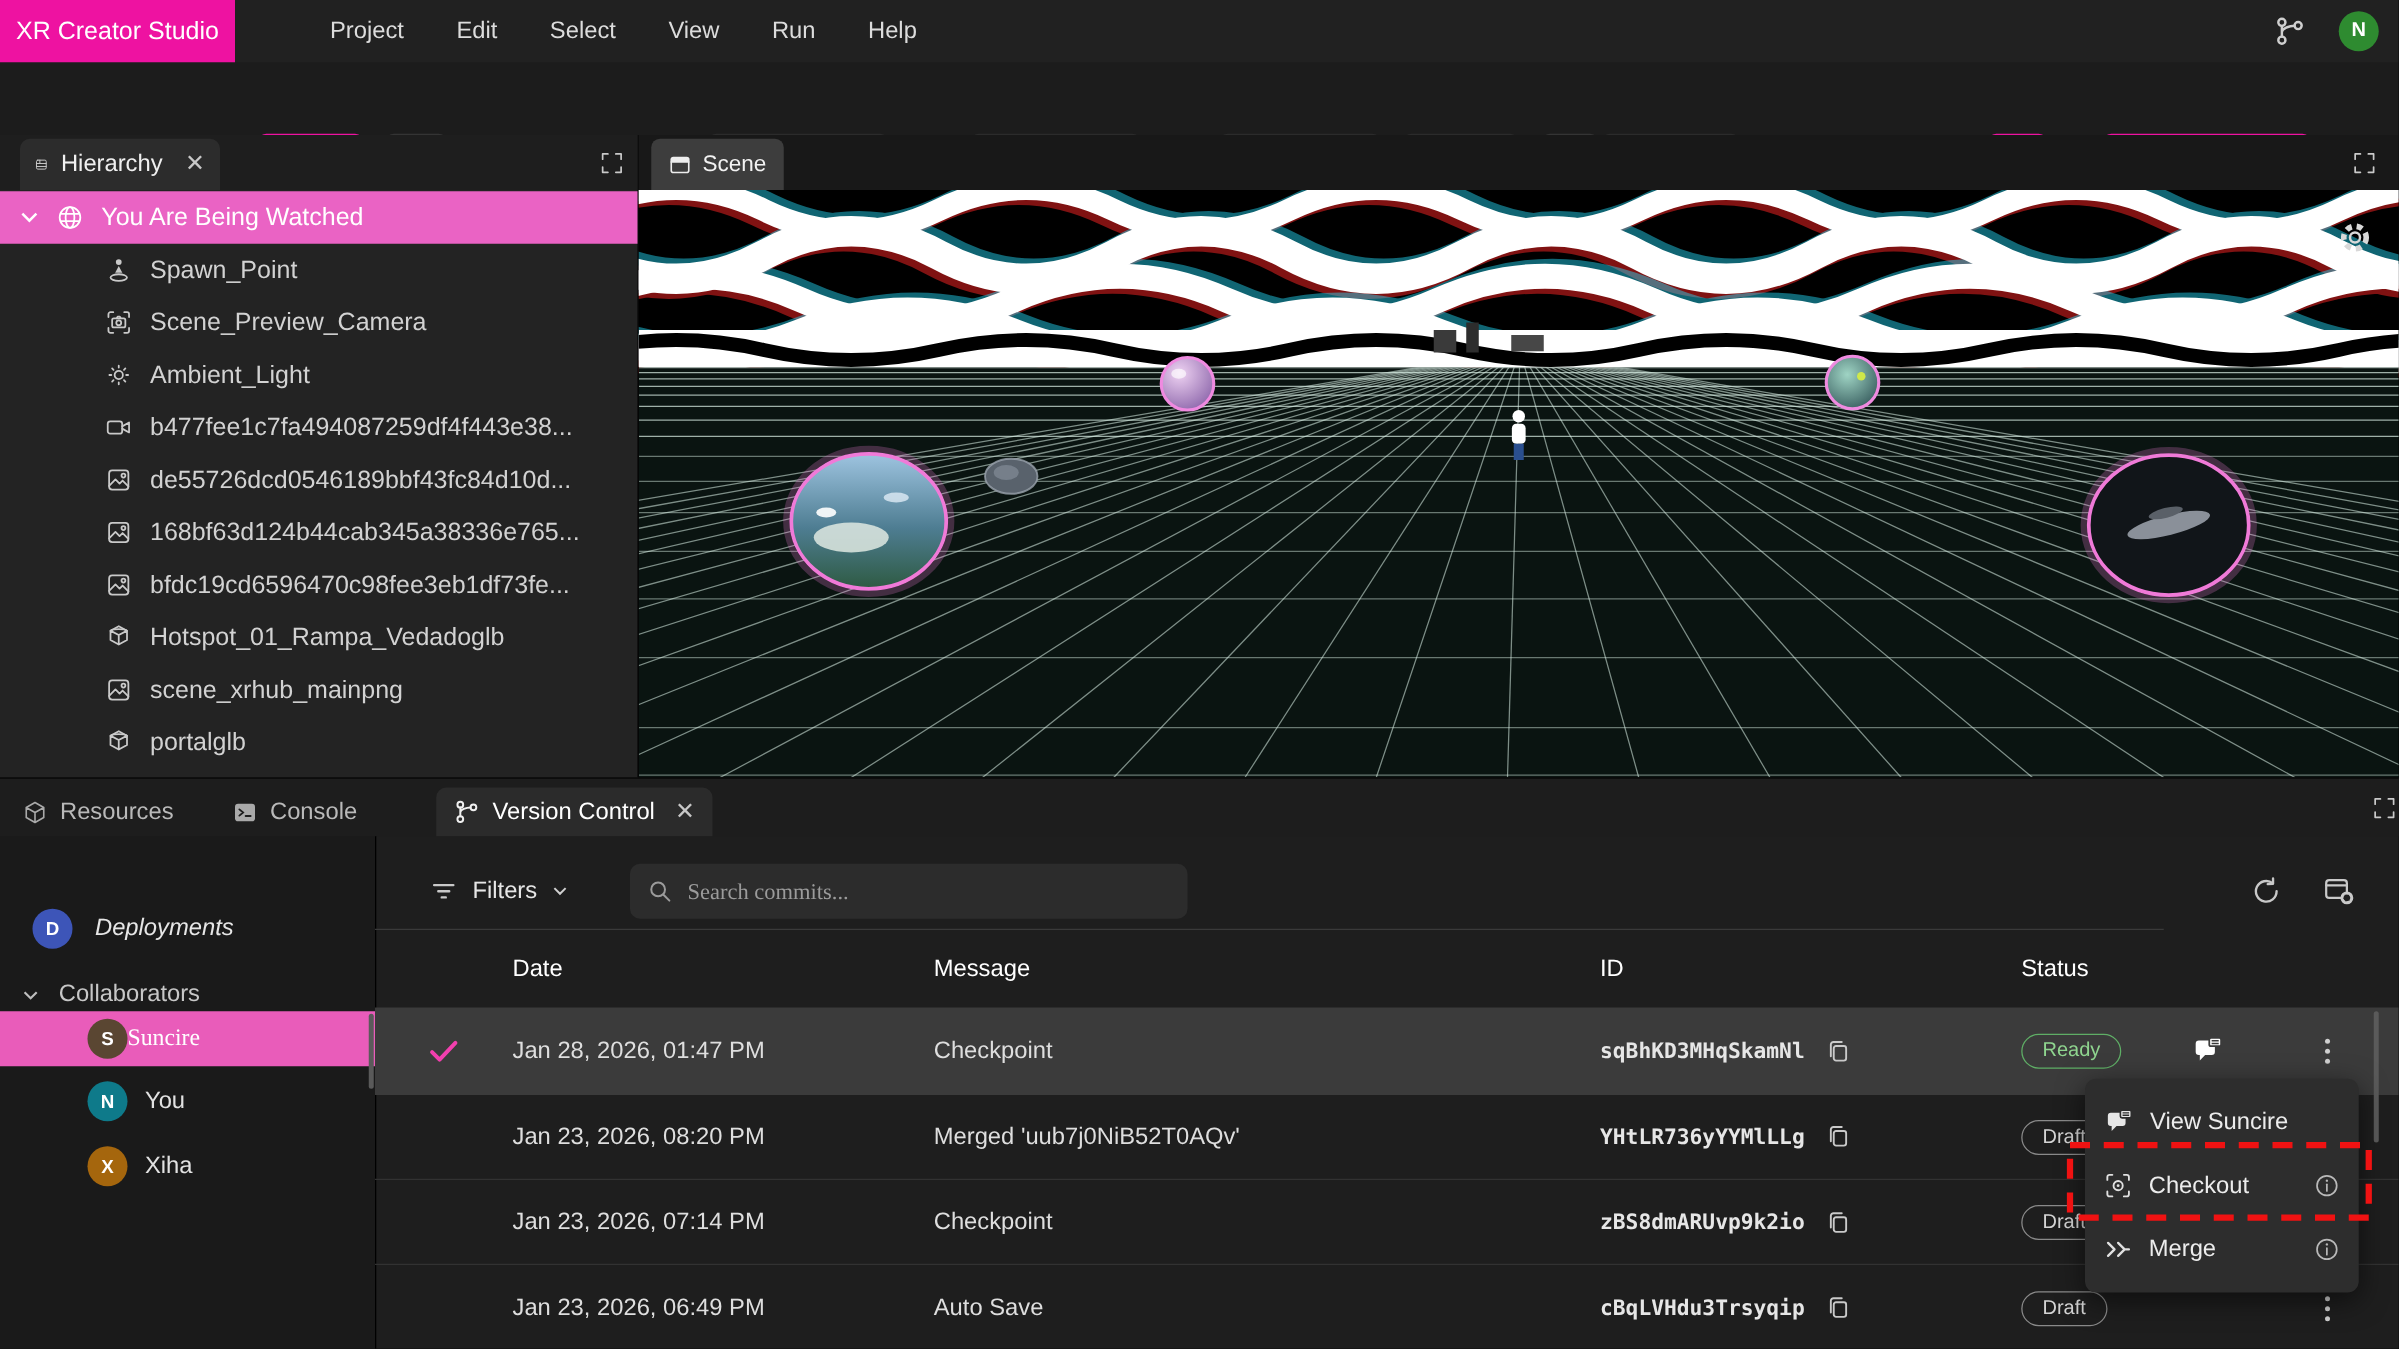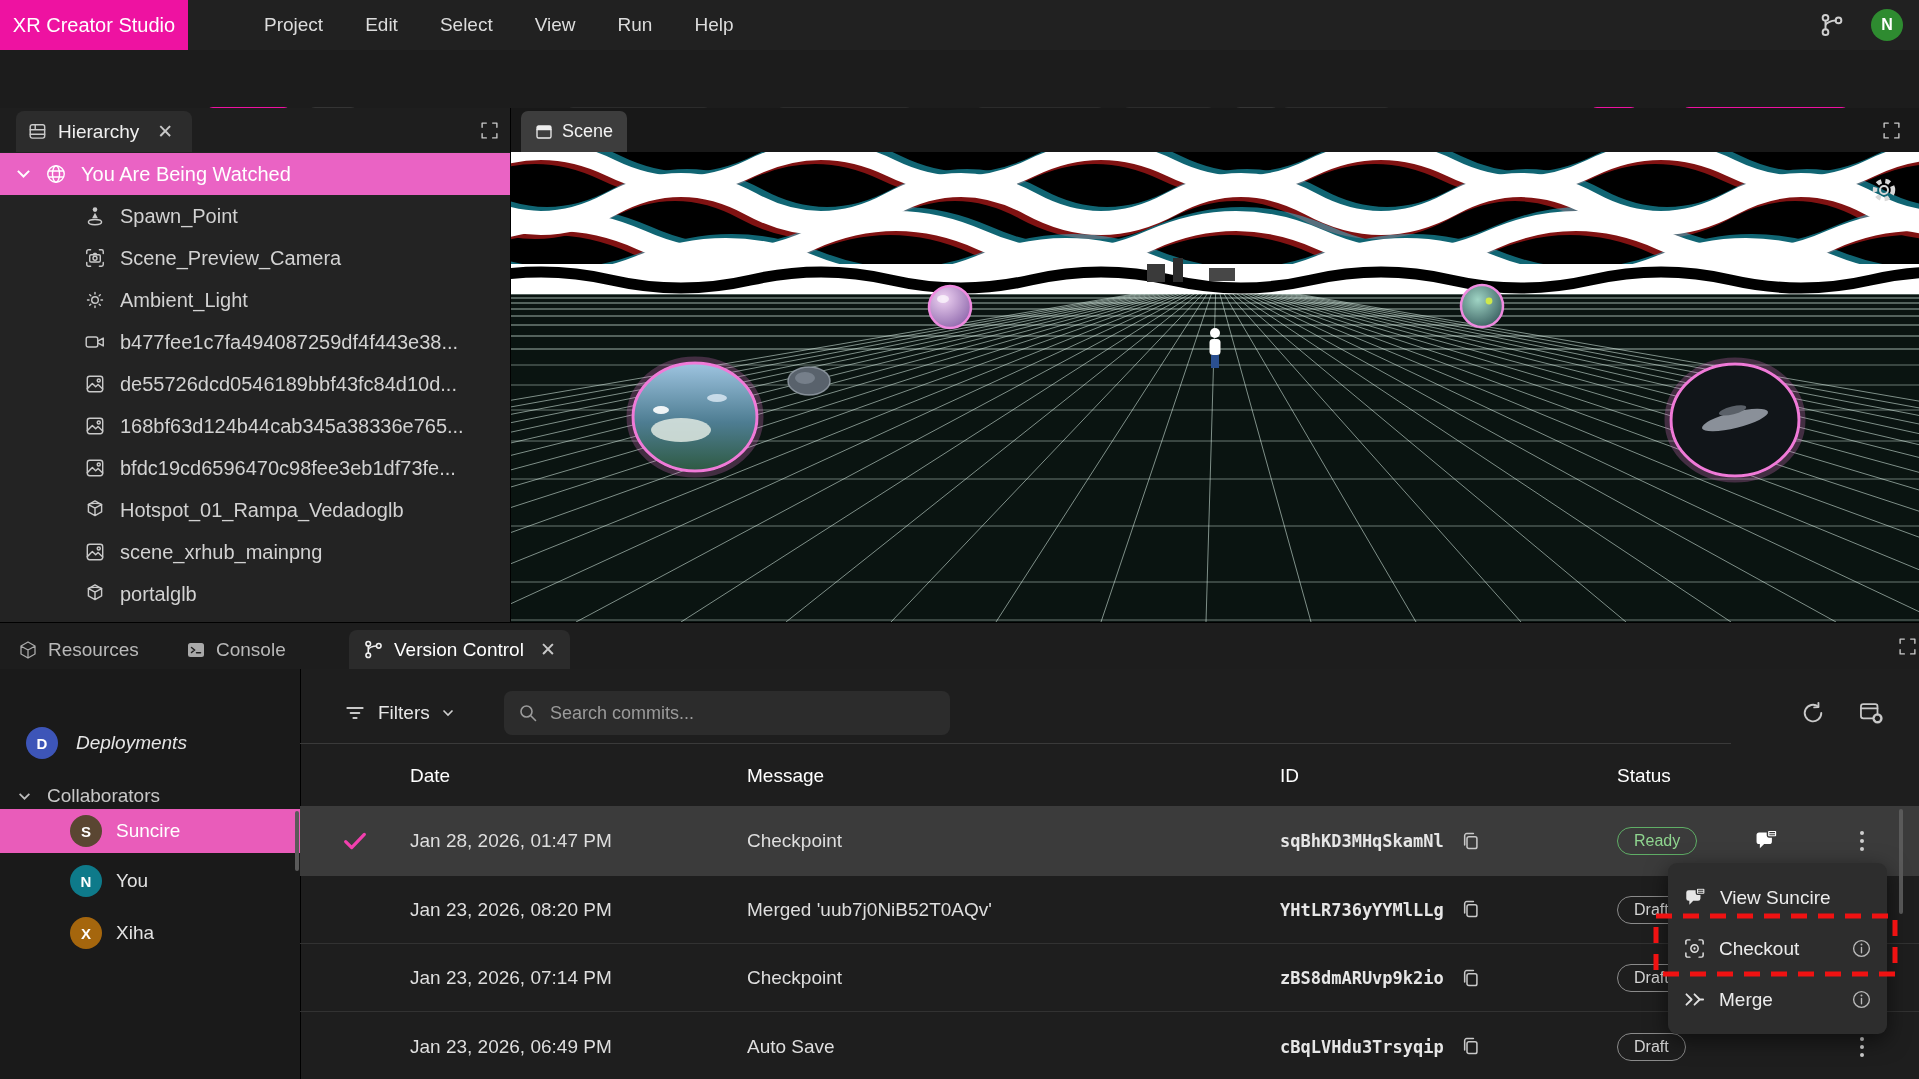--- a/index.html
+++ b/index.html
@@ -22,21 +22,21 @@
   .pill{background:#2b2b2b;color:#e8e8e8;font-size:19px;gap:14px;}
   .mag{background:#ee12a1;}
   .flat{background:transparent;}
   .sep{position:absolute;top:64px;width:1px;height:30px;background:#3d3d3d;}
   .tlabel{color:#e8e8e8;font-size:19px;}
 
   
   .main{position:absolute;left:0;top:108px;width:1919px;height:514px;display:flex;}
   .hierarchy{position:relative;width:510px;height:514px;background:#232323;border-right:1px solid #000;flex:none;}
   .h-tabbar{position:absolute;left:0;top:0;width:100%;height:44px;background:#1e1e1e;}
-  .h-tab{position:absolute;left:16px;top:3px;width:176px;height:41px;background:#2c2c2c;border-radius:8px 8px 0 0;
+  .h-tab{position:absolute;left:16px;top:3px;width:160px;height:41px;background:#2c2c2c;border-radius:8px 8px 0 0;
          display:flex;align-items:center;gap:10px;padding:0 12px;box-sizing:border-box;}
   .h-tab-label{font-size:19px;color:#f0f0f0;}
   .closex{color:#c8c8c8;font-size:19px;line-height:1;}
   .tree{position:absolute;left:0;top:45px;width:100%;}
   .trow{height:42px;display:flex;align-items:center;font-size:20px;color:#d2d2d2;}
   .trow .lbl{margin-left:14px;white-space:nowrap;}
   .trow.sel{background:#ea63c4;color:#fff;}
   .tindent{width:84px;flex:none;}
   .ticon{width:22px;height:22px;flex:none;}
 
@@ -57,21 +57,21 @@
   .srow.sel{background:#e95cba;color:#fff;}
   .cavatar{width:32px;height:32px;border-radius:50%;color:#fff;display:flex;align-items:center;justify-content:center;
            font-size:15px;font-weight:bold;flex:none;}
 
   .commits{position:absolute;left:300px;top:0;width:1619px;height:411px;}
   .filters{position:absolute;left:44px;top:22px;height:44px;display:flex;align-items:center;gap:12px;
            font-size:19px;color:#e6e6e6;}
   .search{position:absolute;left:204px;top:22px;width:446px;height:44px;background:#2c2c2c;border-radius:8px;
           display:flex;align-items:center;padding:0 14px;gap:10px;box-sizing:border-box;}
   .search input{background:transparent;border:0;outline:none;color:#cfcfcf;font-size:18px;width:100%;
-                font-family:Liberation Sans, sans-serif;}
+                font-family:Liberation Serif, serif;}
   .search input::placeholder{color:#9b9b9b;}
   .tgrid{display:grid;grid-template-columns:110px 337px 533px 337px 136px 100px 1fr;align-items:center;}
   .thead{position:absolute;left:0;top:74px;width:1431px;height:63px;border-top:1px solid #3a3a3a;
          font-size:19px;color:#fff;}
   .crow{position:absolute;left:0;width:1619px;font-size:19px;color:#dedede;}
   .crow .id{font-family:"DejaVu Sans Mono",monospace;font-size:17px;font-weight:bold;color:#e6e6e6;
             display:flex;align-items:center;gap:16px;}
   .badge{display:inline-block;padding:4px 16px;border-radius:16px;font-size:16px;border:1.5px solid #8a8a8a;color:#d4d4d4;}
   .badge.ready{border-color:#5fae66;color:#8fd58f;}
   .kebab{display:flex;flex-direction:column;gap:4px;width:18px;align-items:center;}
@@ -592,21 +592,21 @@
         <div class="srow" style="top:110px;height:34px;">
           <svg width="13" height="9" viewBox="0 0 12 8" style="margin-left:18px;stroke:#bdbdbd;fill:none;stroke-width:1.6;">
               <path d="M1.5,1.5 L6,6 L10.5,1.5"></path>
             </svg>
           <span style="margin-left:16px;color:#c7c7c7;">Collaborators</span>
         </div>
         <div class="srow sel" style="top:140px;">
           <div class="cavatar" style="background:#5a4632;margin-left:70px;">
               <span>S</span>
             </div>
-          <span style="margin-left:14px;">Suncire</span>
+          <span style="font-family:Liberation Serif, serif;">Suncire</span>
         </div>
         <div class="srow" style="top:190px;">
           <div class="cavatar" style="background:#0e7a8a;margin-left:70px;">
               <span>N</span>
             </div>
           <span style="margin-left:14px;color:#e2e2e2;">You</span>
         </div>
         <div class="srow" style="top:242px;">
           <div class="cavatar" style="background:#a5660d;margin-left:70px;">
               <span>X</span>

